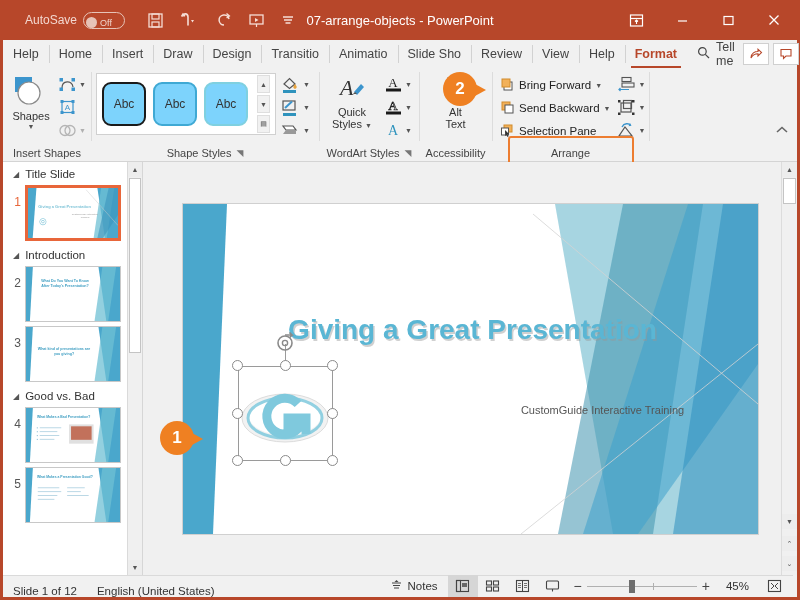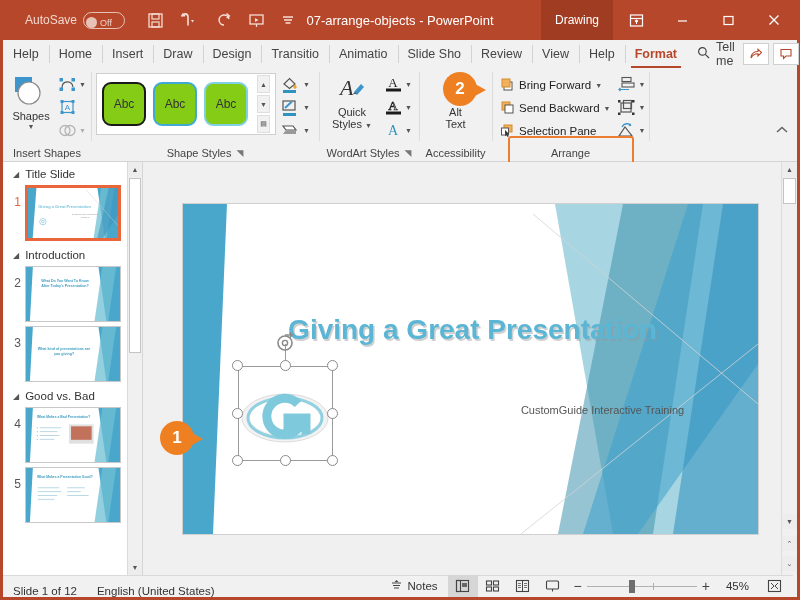--- a/index.html
+++ b/index.html
@@ -66,21 +66,21 @@
   .bigbtn .cap { text-align:center; line-height:12px; }
   .caret { font-size:7px; color:#555; }
 
   .smallicons { display:flex; flex-direction:column; gap:2px; padding-top:3px; }
   .smrow { display:flex; align-items:center; gap:2px; height:21px; }
 
   .gallery { background:#fff; border:1px solid #d0d0d0; display:flex;
              align-items:center; padding:4px 5px; gap:7px; height:62px; margin-top:2px;}
   .abc { width:44px; height:44px; border-radius:9px; display:flex;
          align-items:center; justify-content:center; font-size:12px; color:#333;
-         background:#84cc16; }
+         background:#7dd3fc; }
   .abc.b1 { border:2.5px solid #1a1a1a; }
   .abc.b2 { border:2.5px solid #3fa9d4; }
   .abc.b3 { border:2.5px solid #7fd0e0; }
   .galscroll { display:flex; flex-direction:column; justify-content:space-between;
                height:58px; margin-left:2px; }
   .gs { width:13px; height:18px; background:#f1f1f1; border:1px solid #dedede;
         display:flex; align-items:center; justify-content:center; font-size:7px;
         color:#555; }
 
   .arrange-list { display:flex; flex-direction:column; gap:1px; padding-top:3px;justify-content:center; }
@@ -200,21 +200,20 @@
           </svg>
       </span>
       <span class="qicon">
         <svg width="14" height="14" viewBox="0 0 14 14">
             <path d="M2 4h10M3 7h8M4.5 10h5" stroke="currentColor" stroke-width="1.3"></path>
           </svg>
       </span>
     </div>
     <div class="title-text">07-arrange-objects  -  PowerPoint</div>
     <div class="tb-right">
-      <div class="drawing-tab">Drawing</div>
       <div class="tb-btn">
         <svg width="15" height="15" viewBox="0 0 15 15">
             <rect x="1.5" y="2" width="12" height="11" fill="none" stroke="currentColor" stroke-width="1.2"></rect>
             <path d="M1.5 5.5h12" stroke="currentColor" stroke-width="1.2"></path>
             <path d="M7.5 11 V7 M6 8.5 L7.5 7 L9 8.5" stroke="currentColor" stroke-width="1.1" fill="none"></path>
           </svg>
       </div>
       <div class="tb-btn">
         <svg width="13" height="13" viewBox="0 0 13 13">
             <path d="M2 7h9" stroke="currentColor" stroke-width="1.2"></path>

